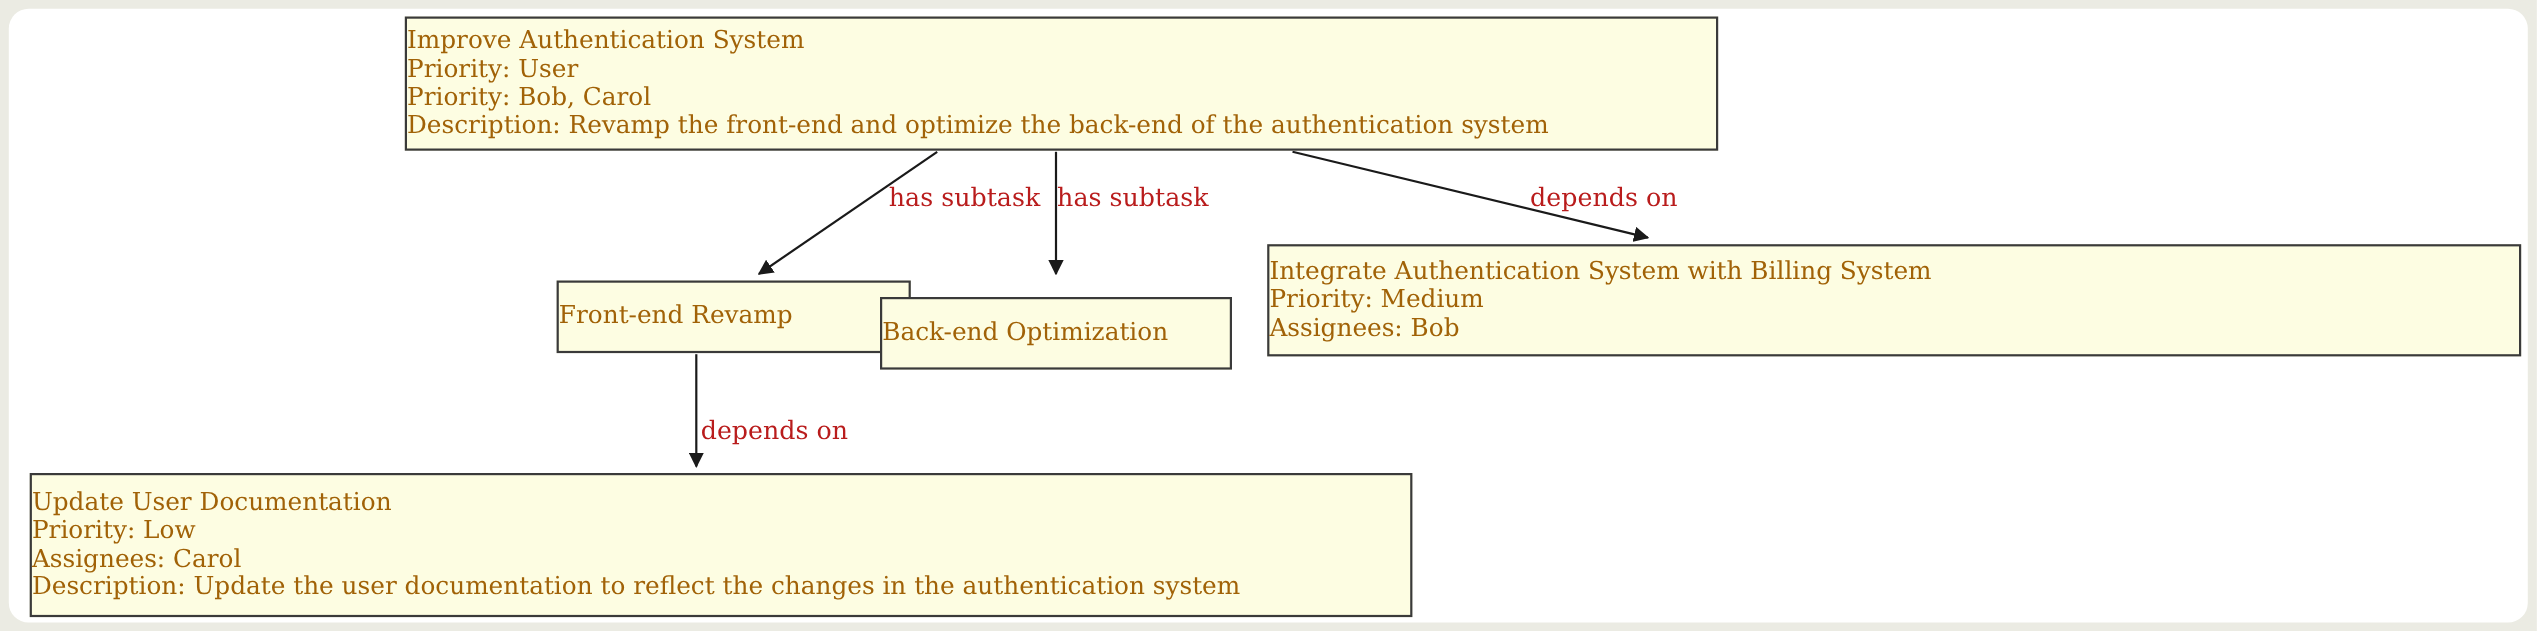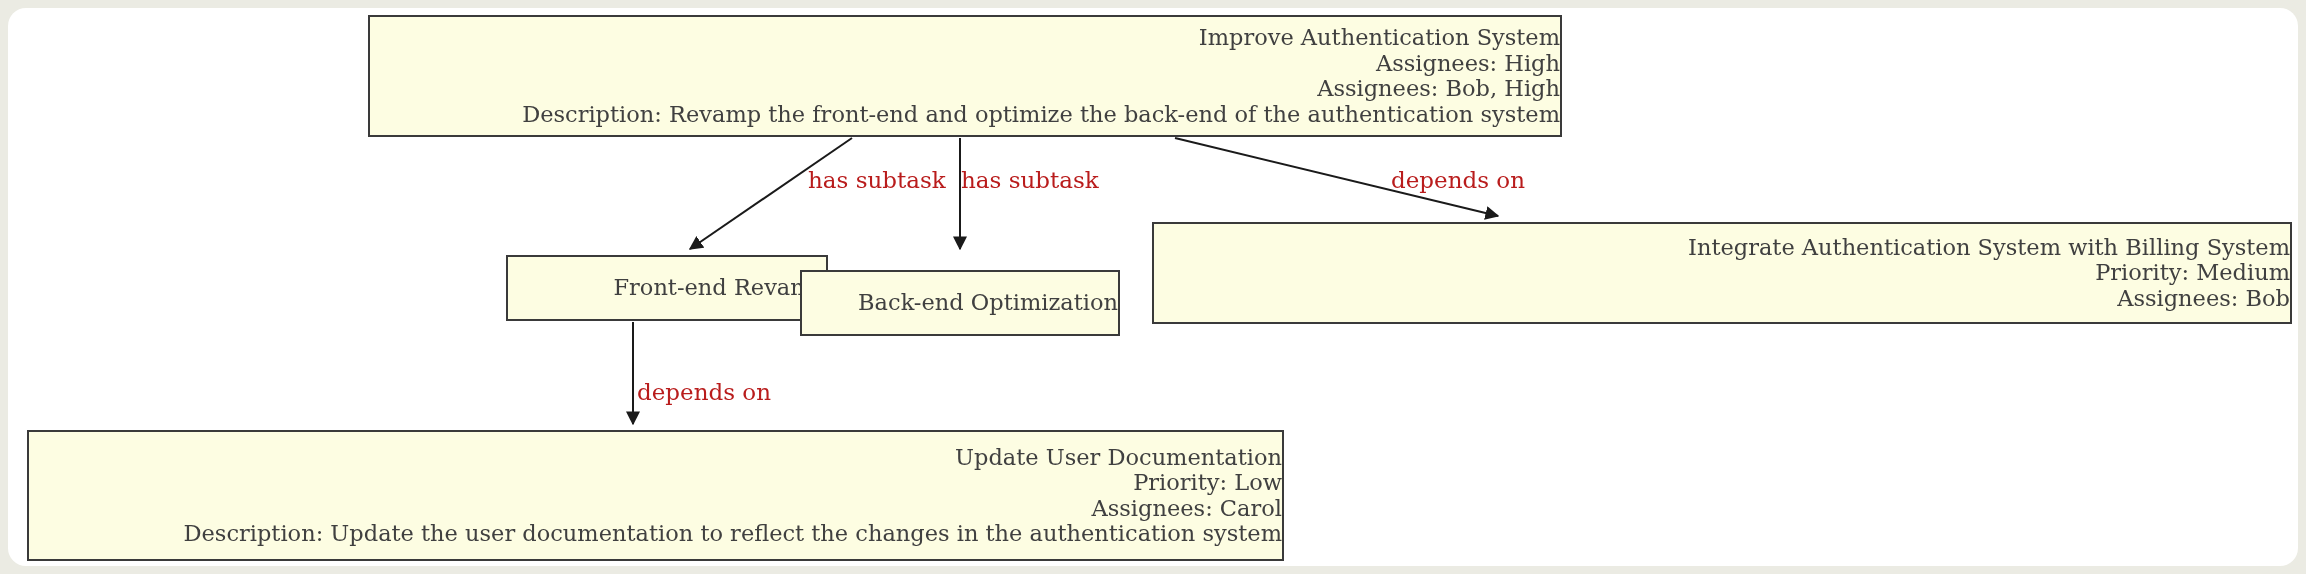--- a/index.html
+++ b/index.html
@@ -36,23 +36,23 @@
     width: 2306px; height: 574px;
     pointer-events: none;
   }
   .node {
     position: absolute;
     box-sizing: border-box;
     background: #fdfde2;
     border: 2px solid #3a3a3a;
     display: flex;
     flex-direction: column;
-    align-items: flex-end;
+    align-items: flex-start;
     justify-content: center;
-    color: #404040;
+    color: #a16207;
     font-size: 22.5px;
     line-height: 25.5px;
     white-space: nowrap;
   }
   .node .line { display: block; }
   .node-top   { left: 368px;  top: 15px;  width: 1194px; height: 122px; }
   .node-fe    { left: 506px;  top: 255px; width: 322px;  height: 66px;  }
   .node-be    { left: 800px;  top: 270px; width: 320px;  height: 66px;  }
   .node-integ { left: 1152px; top: 222px; width: 1140px; height: 102px; }
   .node-doc   { left: 11px;   top: 430px; width: 1257px; height: 131px; margin-left: 16px; }
@@ -86,22 +86,22 @@
 
     <path d="M 960,138 L 960,249" stroke="#1a1a1a" stroke-width="2" fill="none" marker-end="url(#arrow)"></path>
 
     <path d="M 1175,138 L 1498,216" stroke="#1a1a1a" stroke-width="2" fill="none" marker-end="url(#arrow)"></path>
 
     <path d="M 633,322 L 633,424" stroke="#1a1a1a" stroke-width="2" fill="none" marker-end="url(#arrow)"></path>
   </svg>
 
   <div class="node node-top">
     <span class="line">Improve Authentication System</span>
-    <span class="line">Assignees: High</span>
-    <span class="line">Assignees: Bob, High</span>
+    <span class="line">Priority: User</span>
+    <span class="line">Priority: Bob, Carol</span>
     <span class="line">Description: Revamp the front-end and optimize the back-end of the authentication system</span>
   </div>
 
   <div class="node node-fe">
     <span class="line">Front-end Revamp</span>
   </div>
 
   <div class="node node-be">
     <span class="line">Back-end Optimization</span>
   </div>

